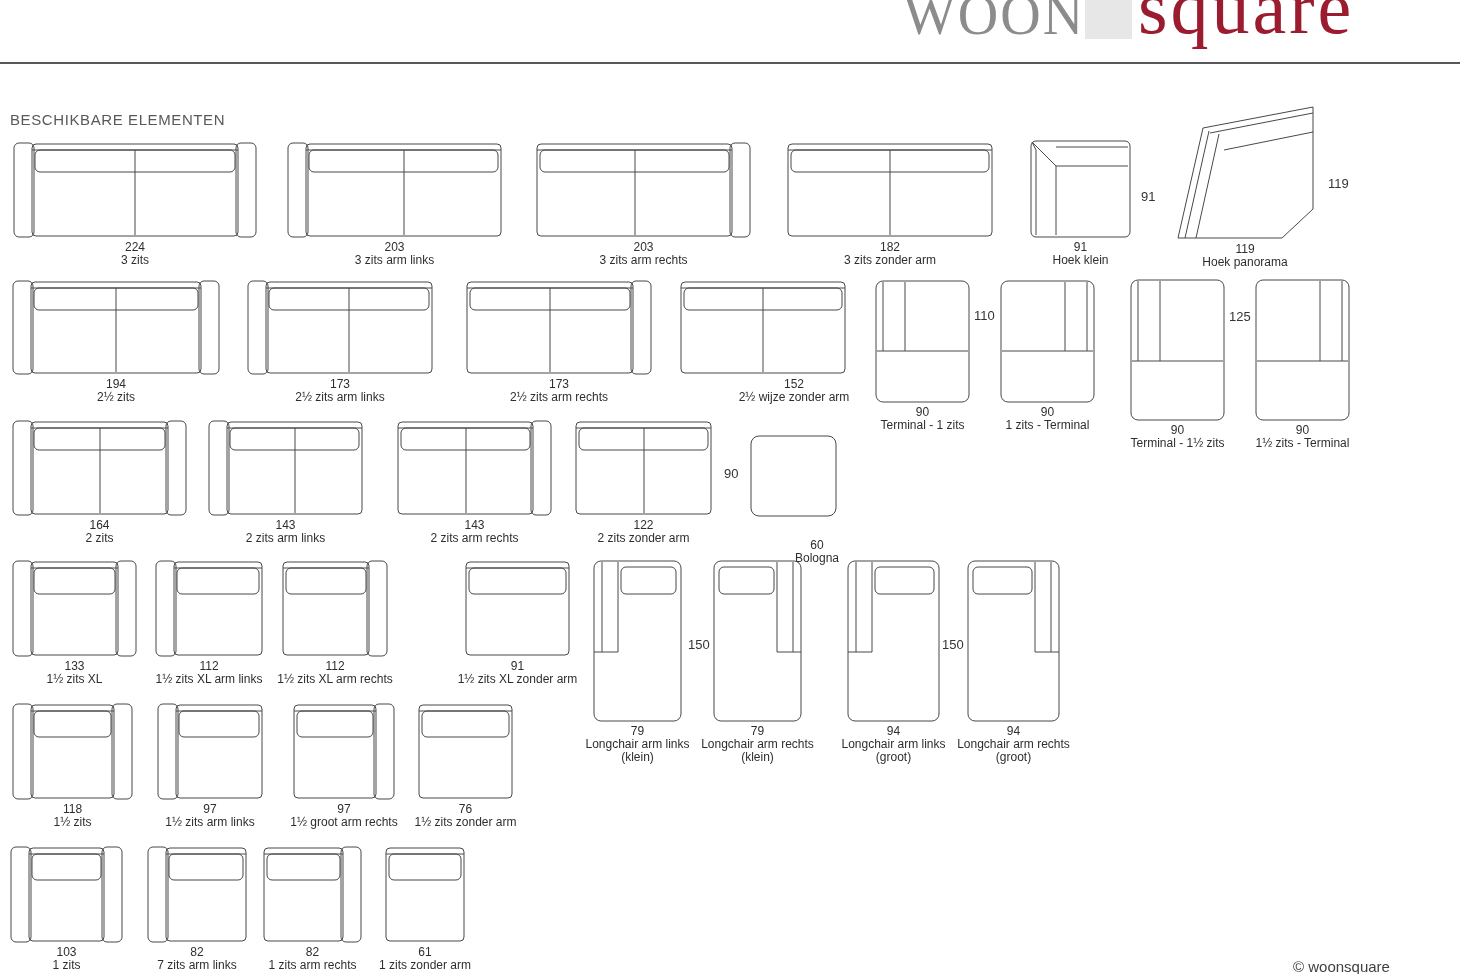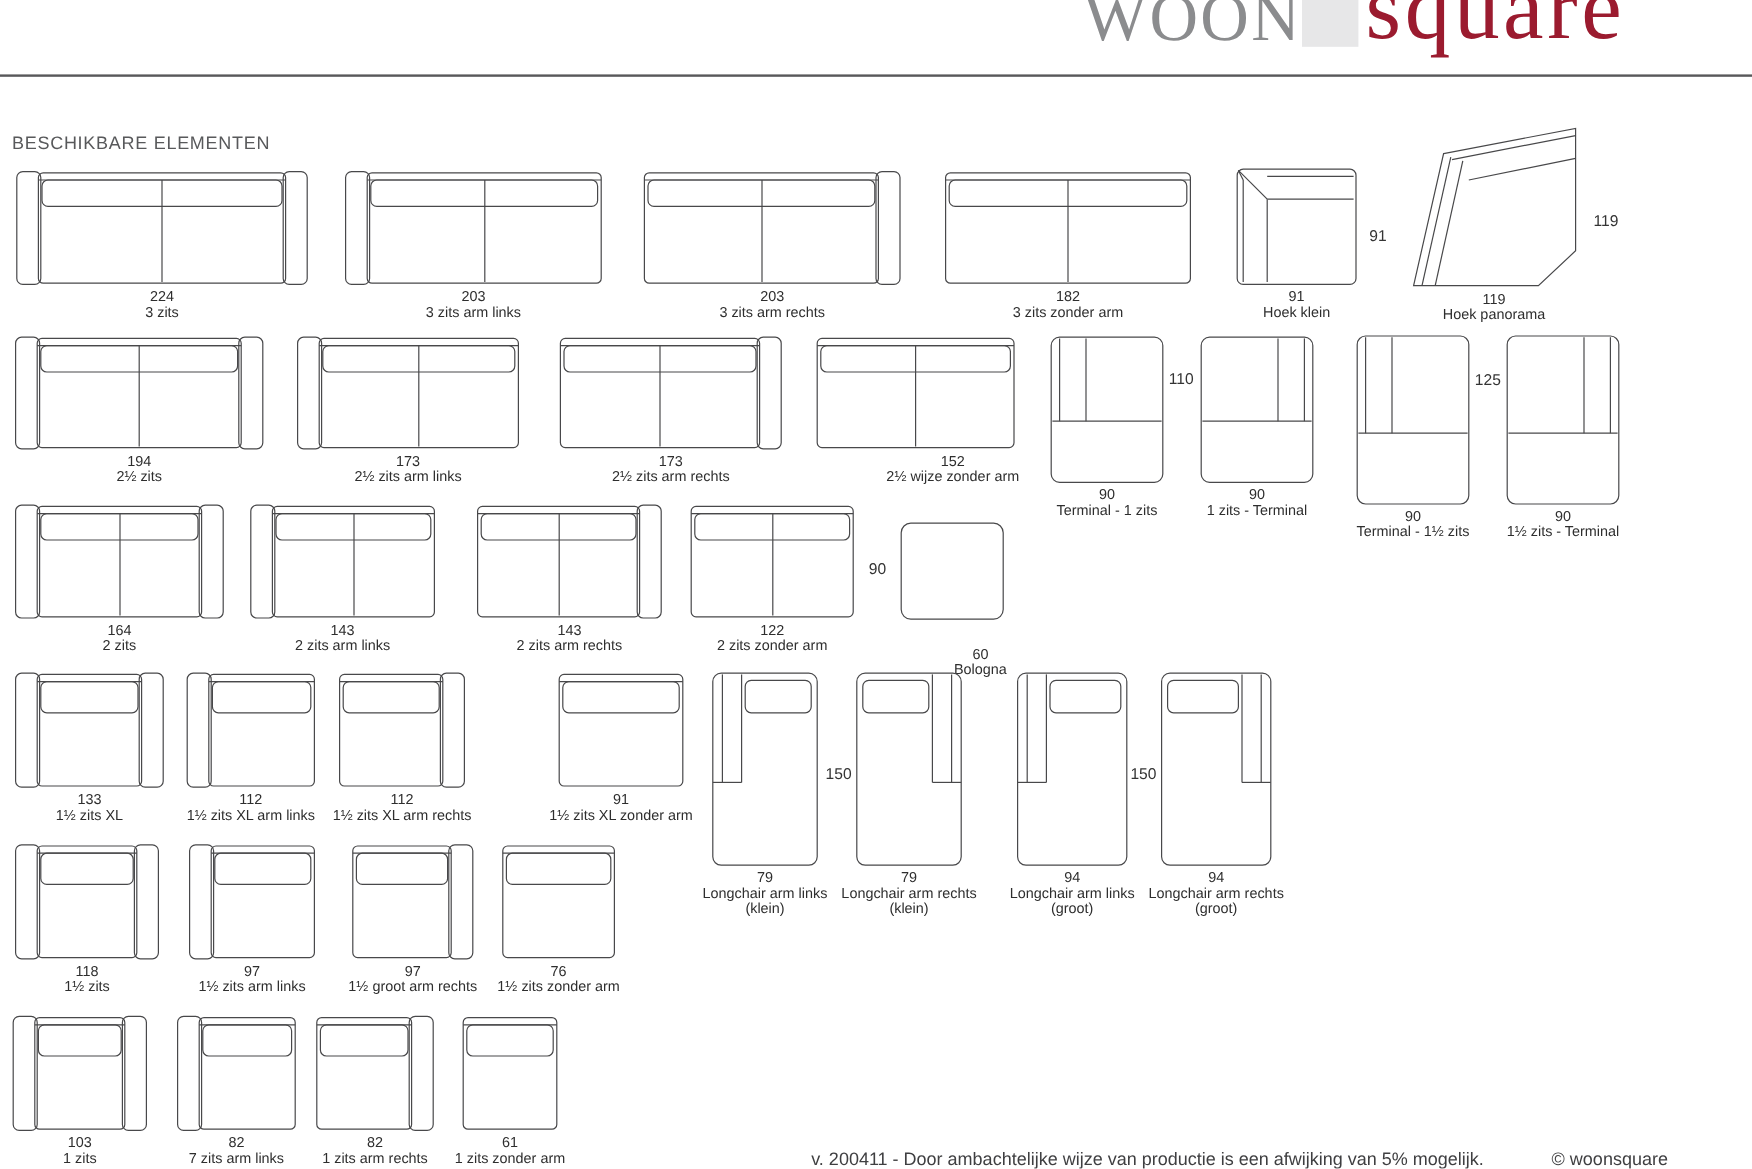--- a/index.html
+++ b/index.html
@@ -489,15 +489,14 @@
           <line x1="1" y1="8" x2="79" y2="8"></line>
           <rect x="4" y="8" width="72" height="26" rx="5"></rect>
         </svg>
       </div>
       <div class="lbl" style="left: 305px; top: 946px;">
         <div>61</div>
         <div>1 zits zonder arm</div>
       </div>
     </div>
 
-  <div class="footer-note">v. 200411 - Door ambachtelijke wijze van productie is een afwijking van 5% mogelijk.</div>
   <div class="footer-copy">© woonsquare</div>
 </div>
 
 </body></html>

